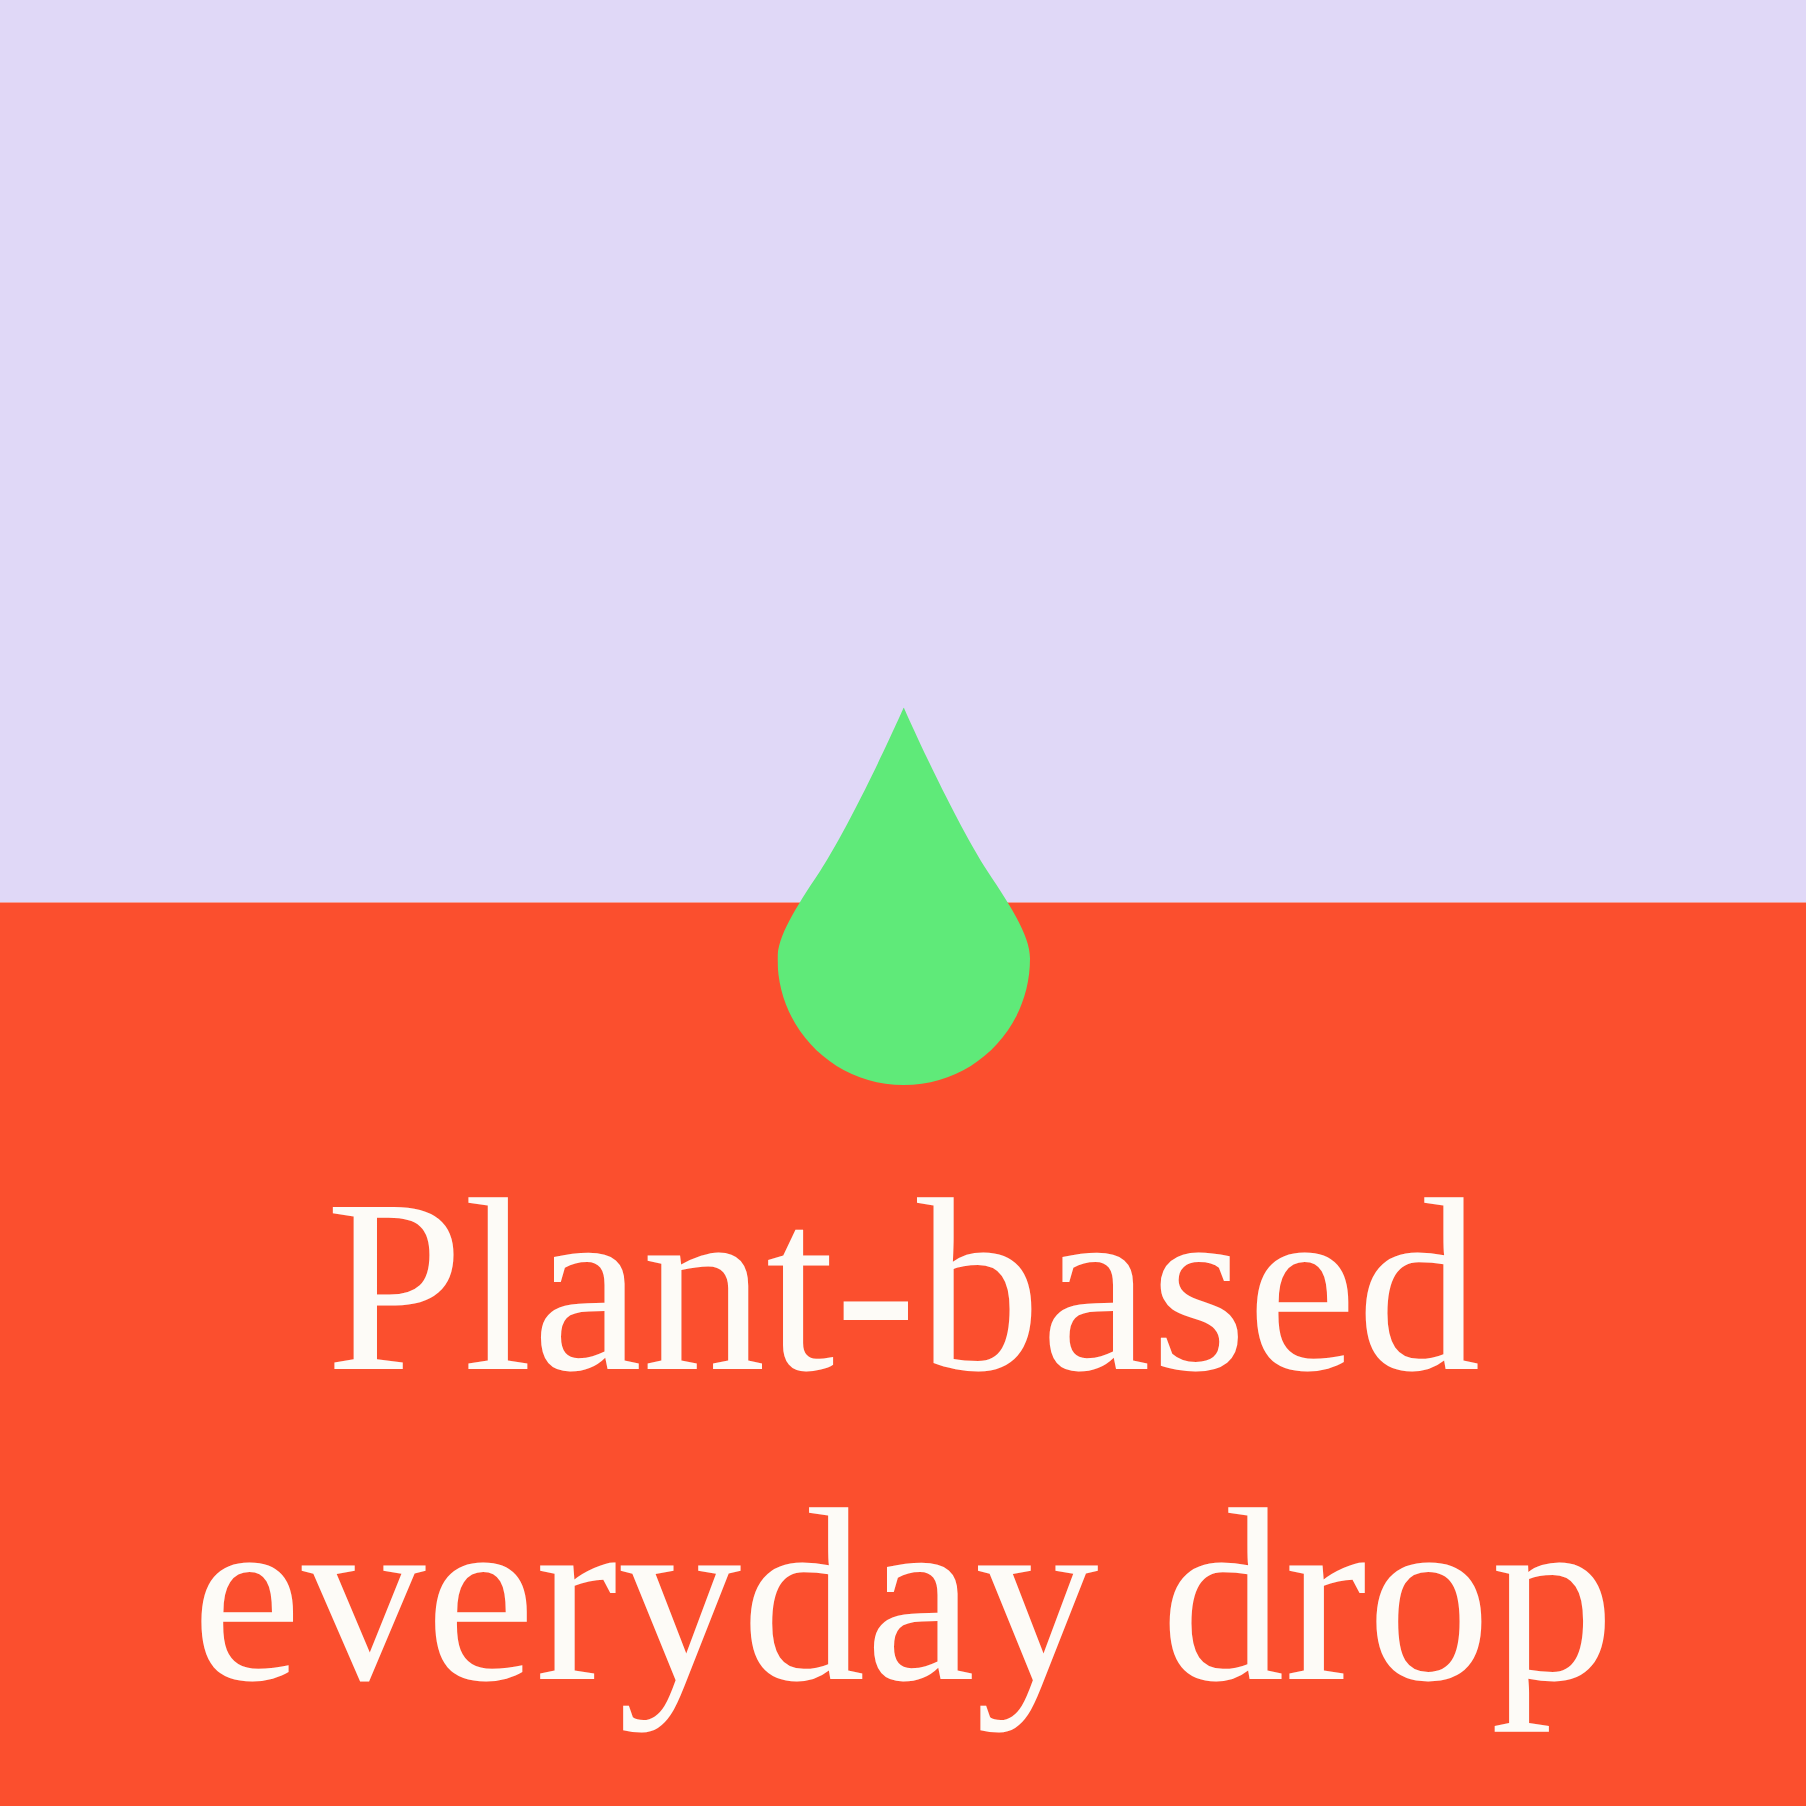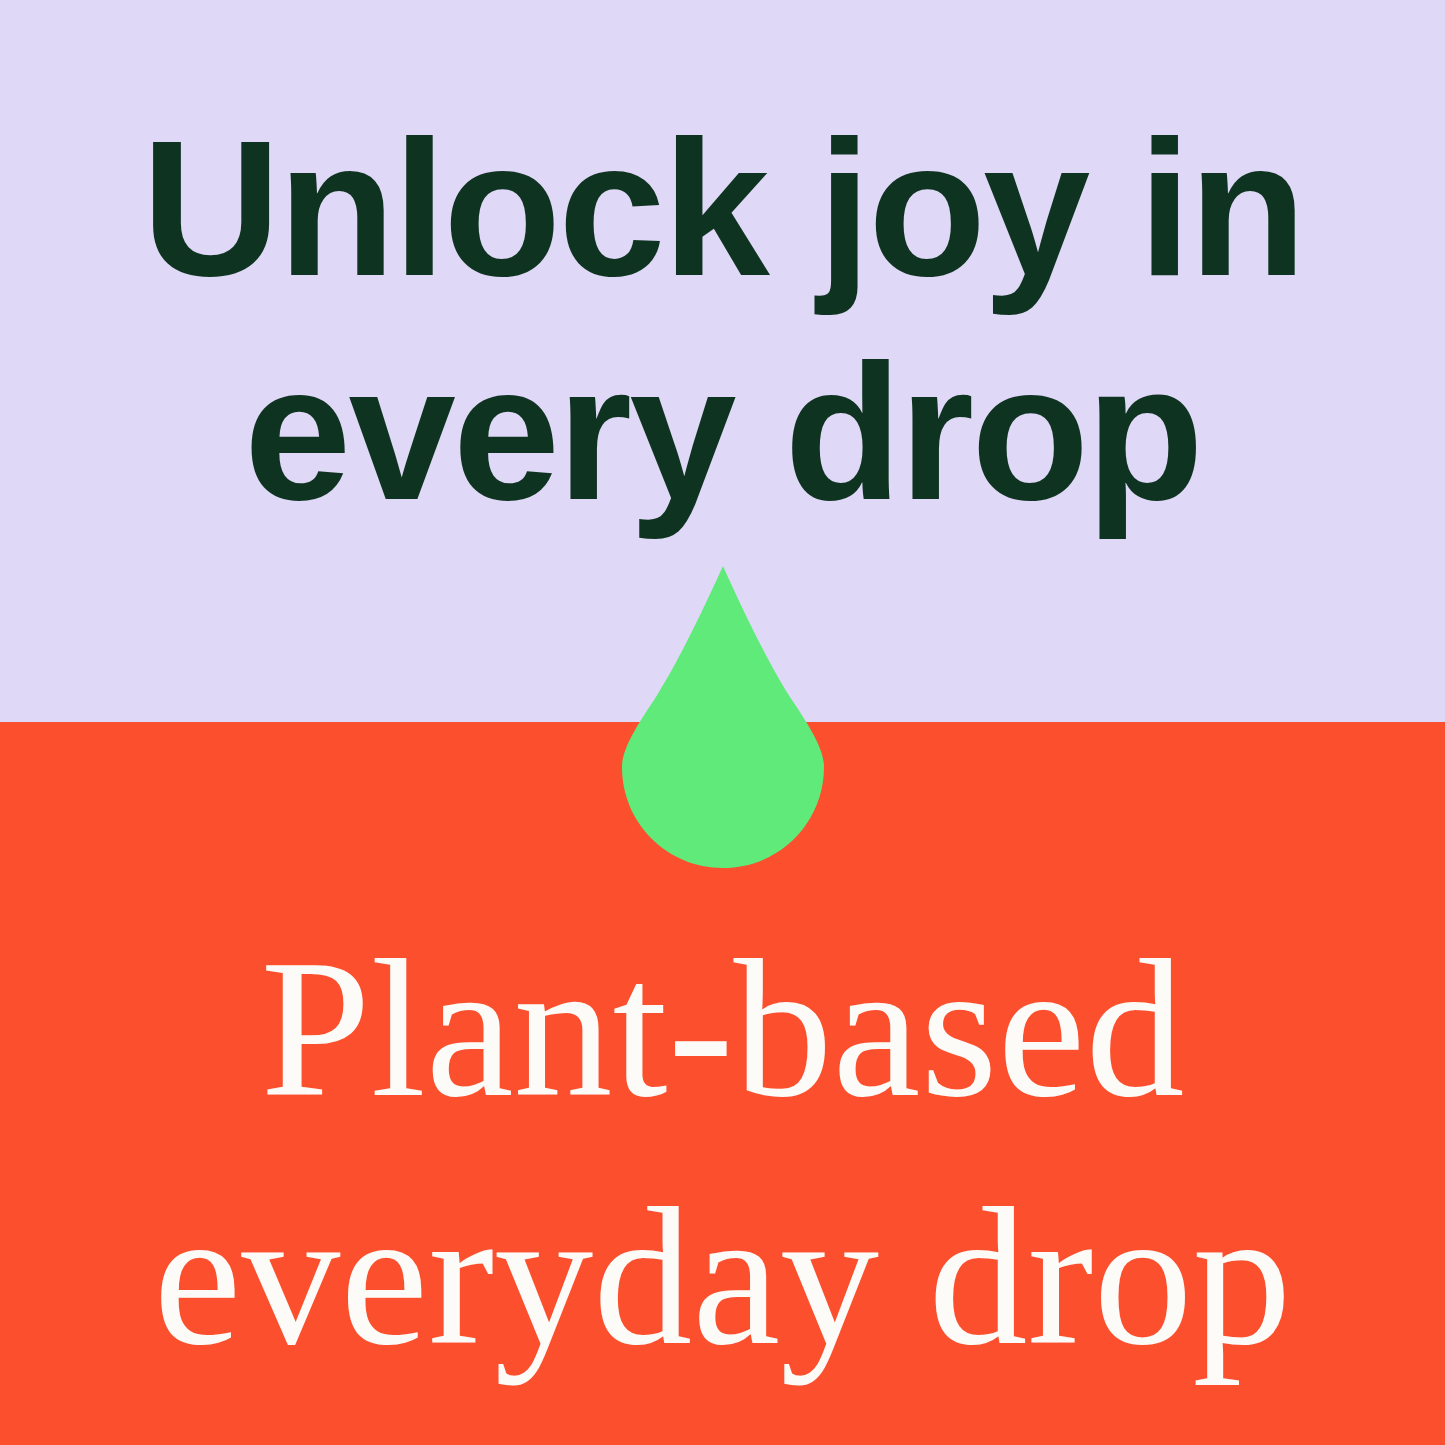--- a/index.html
+++ b/index.html
@@ -84,24 +84,20 @@
   }
 </style>
 </head>
 <body>
 
 <div id="poster">
 
   <div class="bg-top"></div>
   <div class="bg-bottom"></div>
 
-  <div class="headline">
-    <span class="hl-line">Unlock joy in</span>
-    <span class="hl-line">every drop</span>
-  </div>
 
   <div class="droplet-wrap">
     <svg viewBox="0 0 202 302" xmlns="http://www.w3.org/2000/svg" aria-hidden="true">
       <path d="M101 0 C101 0 63 86 34 131 C14 161 0 183 0 201 C0 257 45 302 101 302 C157 302 202 257 202 201 C202 183 188 161 168 131 C139 86 101 0 101 0 Z" fill="#5FEA79"></path>
     </svg>
   </div>
 
   <div class="subline">
     <span class="sl-line">Plant-based</span>
     <span class="sl-line">everyday drop</span>

